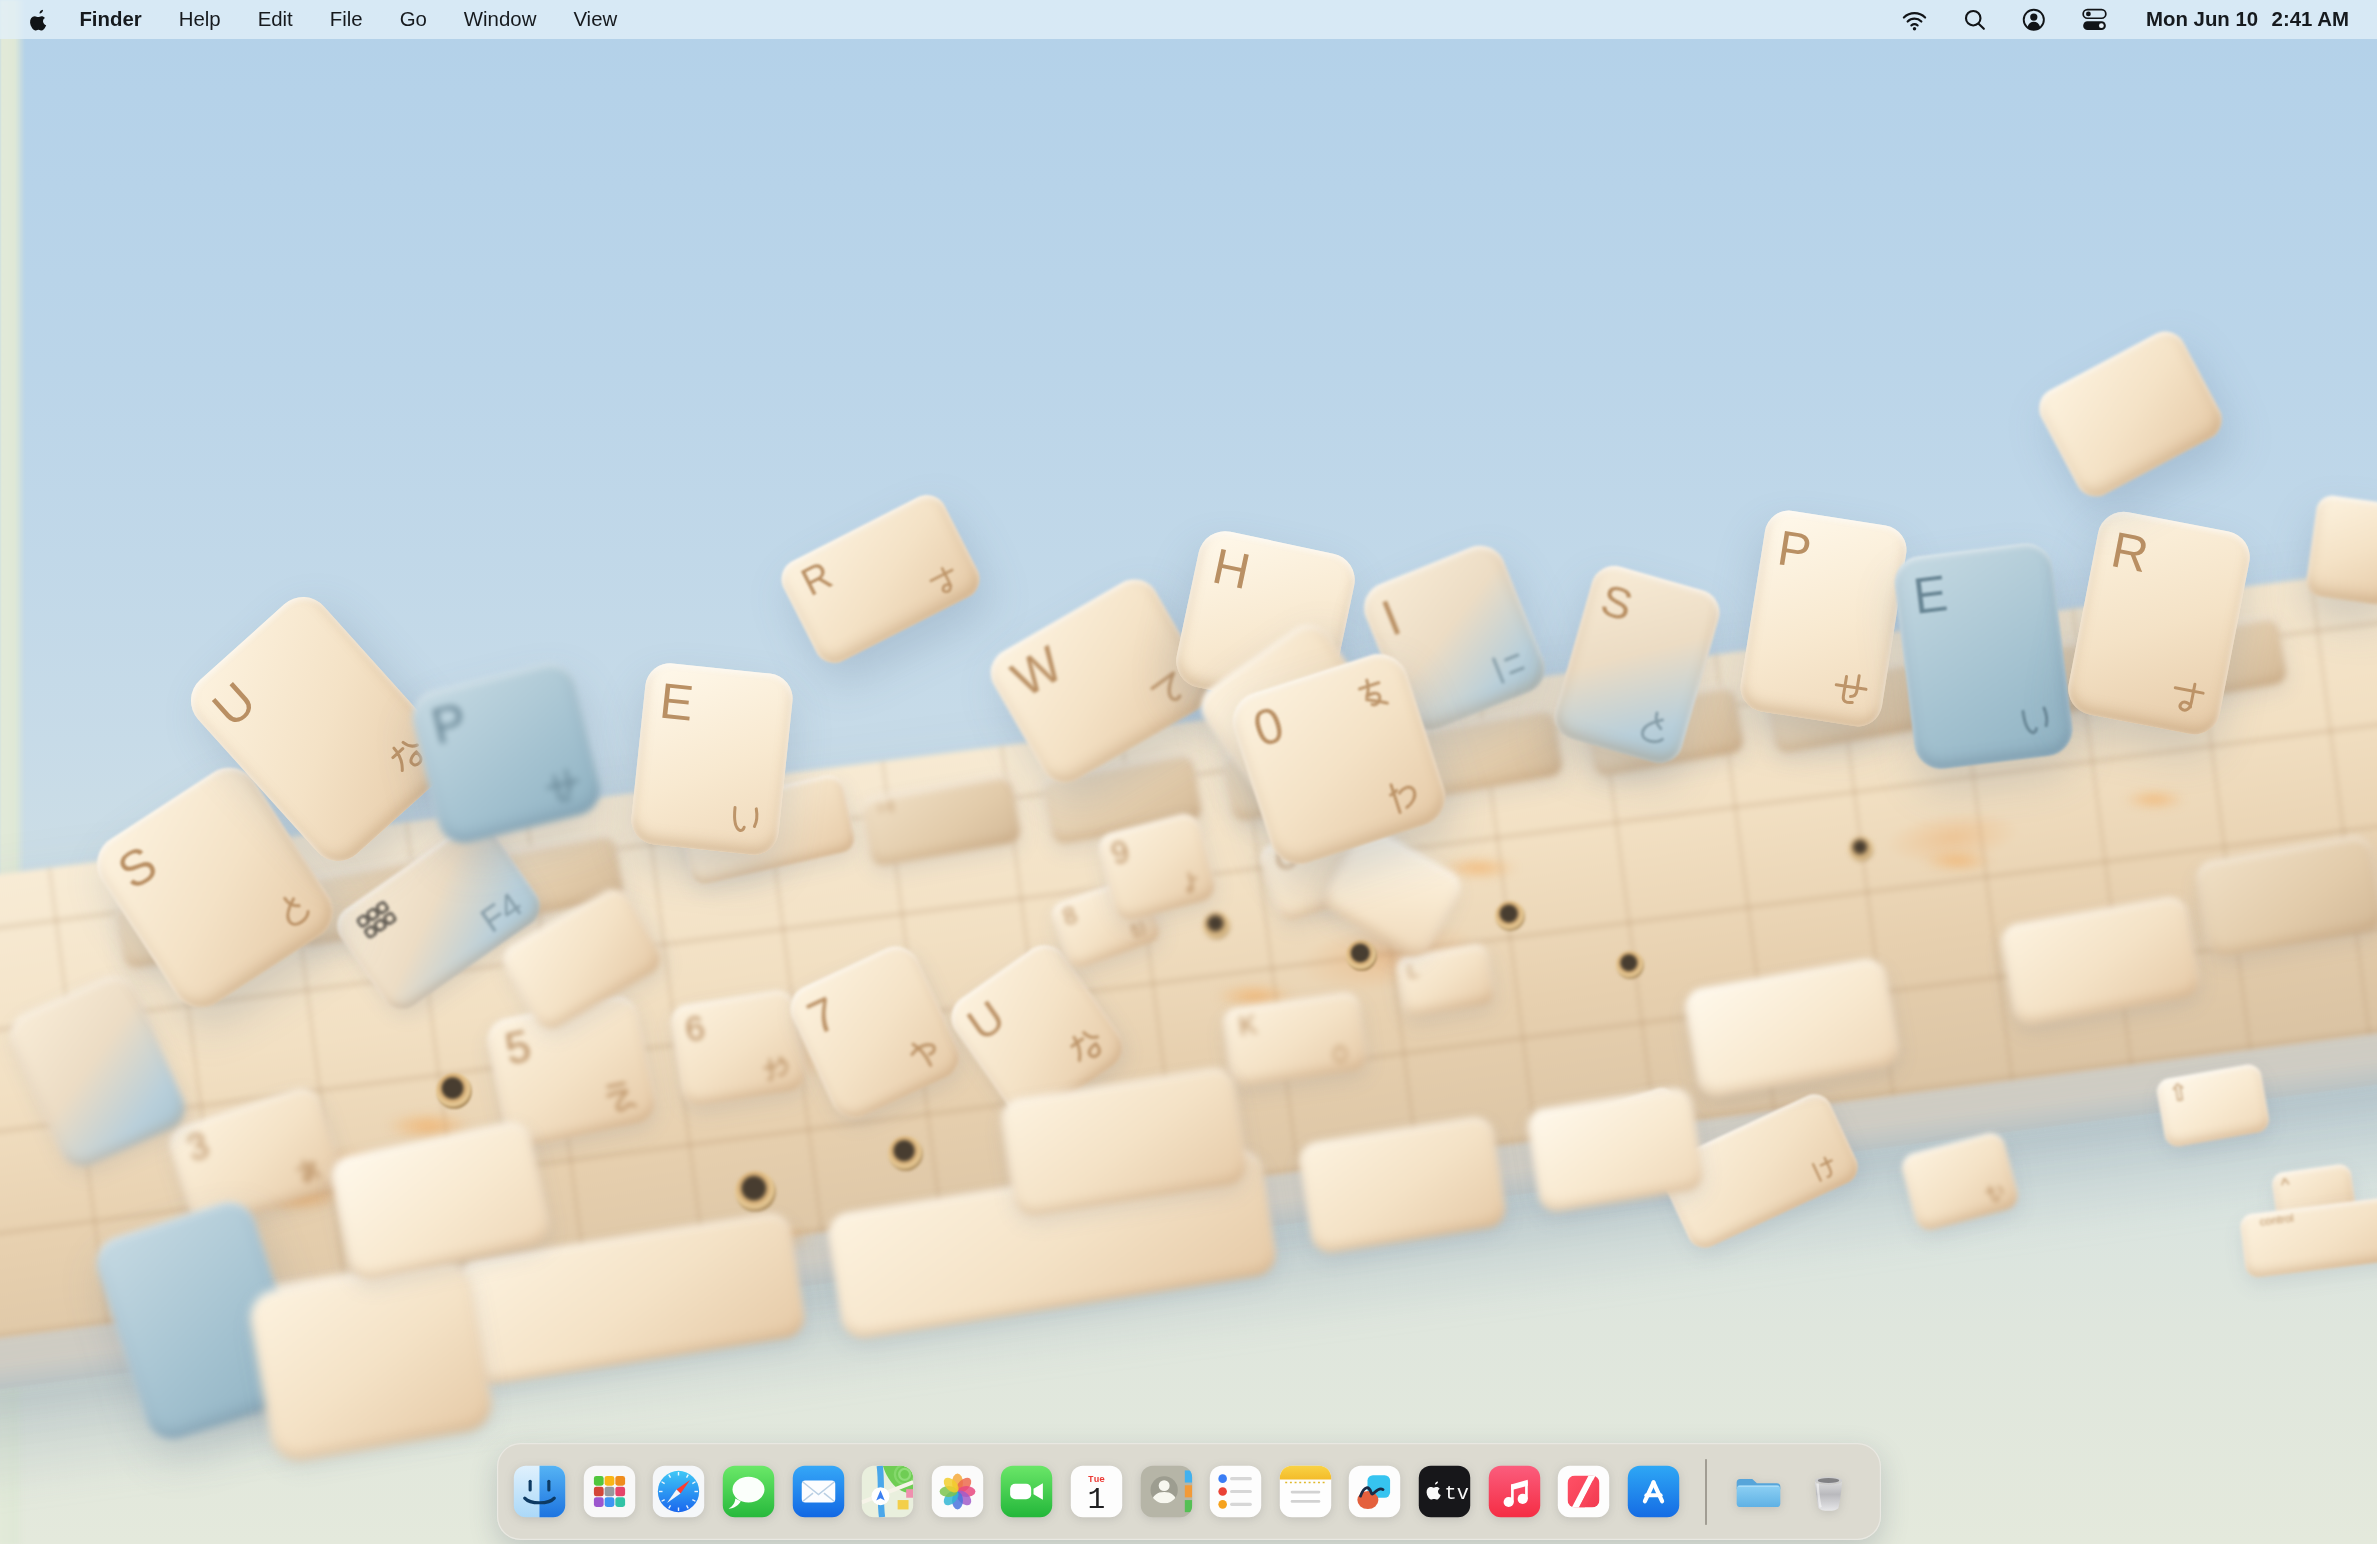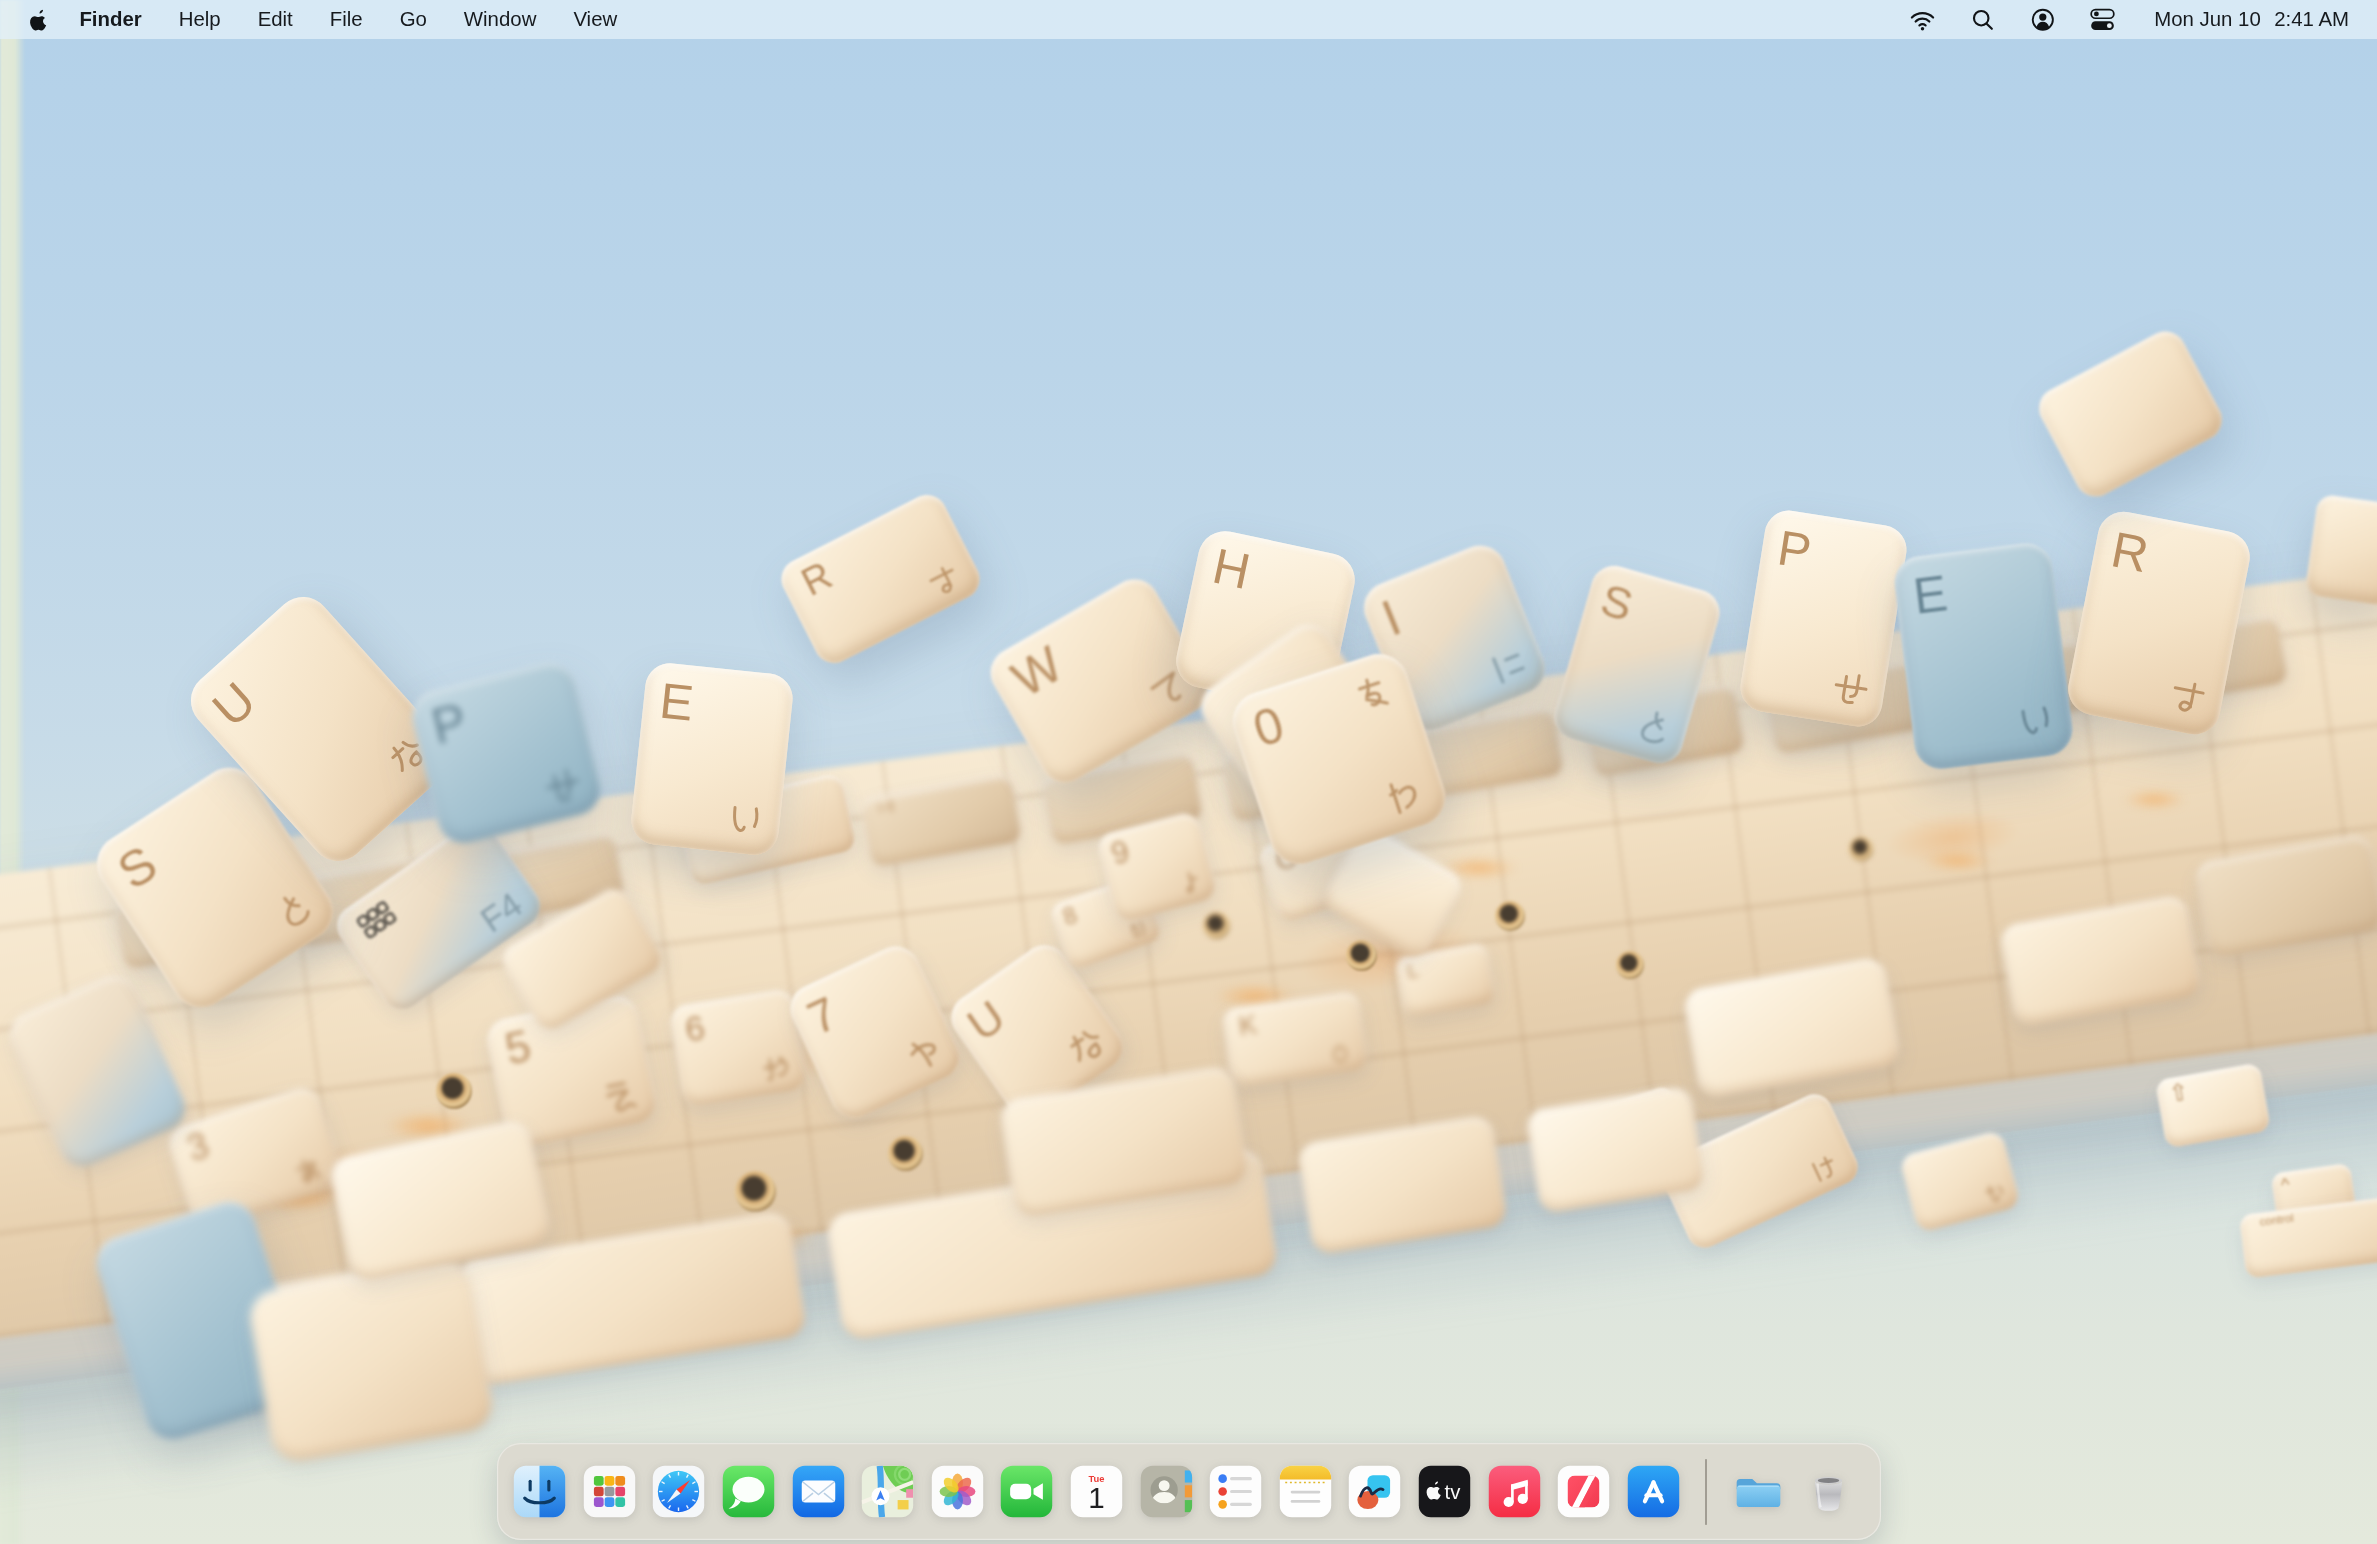--- a/index.html
+++ b/index.html
@@ -55,26 +55,26 @@
   
   .menubar{position:absolute;top:0;left:0;right:0;height:39px;z-index:50;
     display:flex;align-items:center;padding:0 28px 0 28px;box-sizing:border-box;
     background:rgba(226,240,249,.78);
     font-size:20.4px;color:#161a1e;}
   .menus{display:flex;gap:37px;margin-left:31px;align-items:center;}
   .menu-item{cursor:default;}
   .menu-item.active{font-weight:700;}
   .statusarea{margin-left:auto;display:flex;align-items:center;gap:36px;}
   .status-item{display:flex;align-items:center;}
-  .clock{display:flex;gap:13.4px;font-weight:400;margin-left:3.1px;white-space:nowrap;}
+  .clock{display:flex;gap:13.4px;font-weight:700;margin-left:3.1px;white-space:nowrap;}
   
   .dock{position:absolute;left:497px;top:1443px;width:1384px;height:97px;z-index:50;}
   .dock-bg{position:absolute;inset:0;border-radius:23.6px;background:rgba(219,215,205,.82);
     box-shadow:0 9.4px 28px rgba(60,72,95,.22), inset 0 0 0 1.2px rgba(255,255,255,.38);}
-  .dock-items{position:relative;display:flex;align-items:center;height:100%;padding:0 11px 0 7.9px;}
+  .dock-items{position:relative;display:flex;align-items:center;height:100%;padding:0 11px 0 7.9px;font-family:Liberation Mono, monospace;}
   .dock-item{width:53px;height:53px;margin:0 8.3px;flex:0 0 auto;position:relative;}
   .dock-item svg{display:block;filter:drop-shadow(0 2.4px 4.7px rgba(70,70,80,.18));}
   .dock-divider{width:1.6px;height:66px;margin:0 17.3px;background:#a19d93;border-radius:0.8px;flex:0 0 auto;}
 </style>
 </head>
 <body>
 
 <div class="edge-strip"></div>
 <div class="kb-deck"></div>
 <div class="kb-rail"></div>

